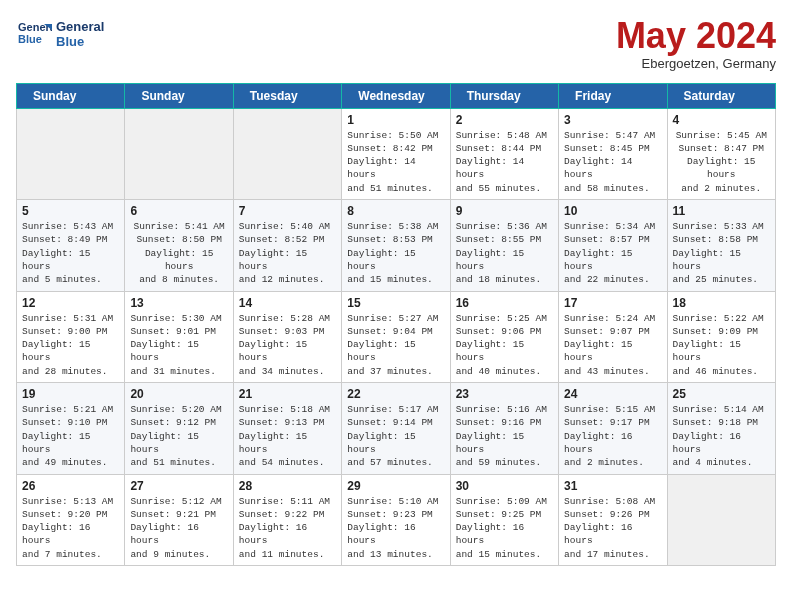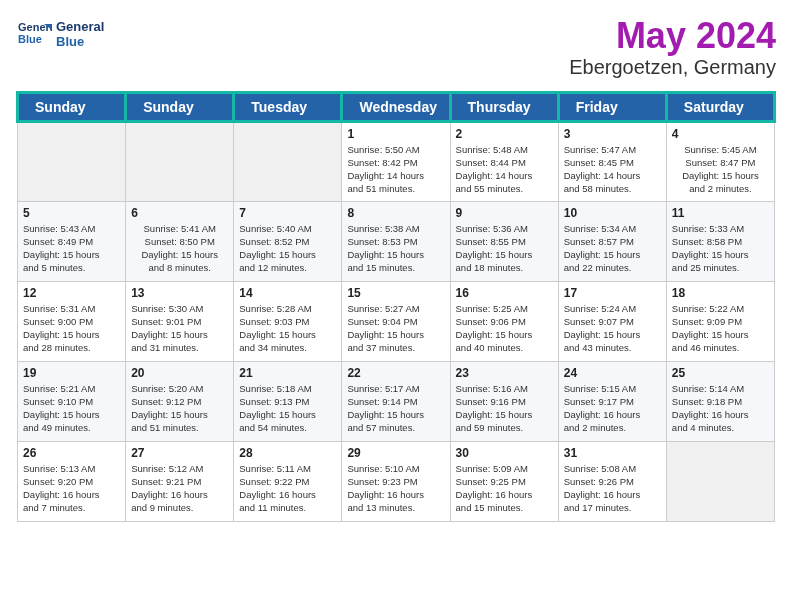--- a/index.html
+++ b/index.html
@@ -24,40 +24,40 @@
       width: 36px;
       height: 36px;
       margin-right: 4px;
     }
     .title-block {
       text-align: right;
     }
     .month-year {
       font-size: 36px;
       font-weight: bold;
-      color: #a21caf;
+      color: #b91c1c;
       line-height: 1.1;
     }
     .location {
-      font-size: 20px;
+      font-size: 13px;
       color: #333;
     }
     table {
       width: 100%;
       border-collapse: collapse;
       table-layout: fixed;
     }
     thead tr th {
       background: #2563a8;
       color: #fff;
-      font-size: 14px;
+      font-size: 12px;
       font-weight: bold;
       padding: 5px 16px;
       text-align: left;
-      border: 3px solid #14b8a6;
+      border: 1px solid #14b8a6;
     }
     tbody tr td {
       border: 1px solid #ccc;
       vertical-align: top;
       padding: 4px 5px;
       font-size: 10px;
       color: #222;
       height: 80px;
       background: #fff;
     }
@@ -67,20 +67,21 @@
     .day-num {
       font-size: 12px;
       font-weight: bold;
       color: #222;
       margin-bottom: 2px;
     }
     .cell-text {
       font-size: 9.5px;
       color: #333;
       line-height: 1.4;
+      font-family: Liberation Mono, monospace;
     }
     .empty-cell {
       background: #f0f0f0 !important;
     }
   </style>
 </head>
 <body>
 
 <div class="header">
   <div class="logo">

